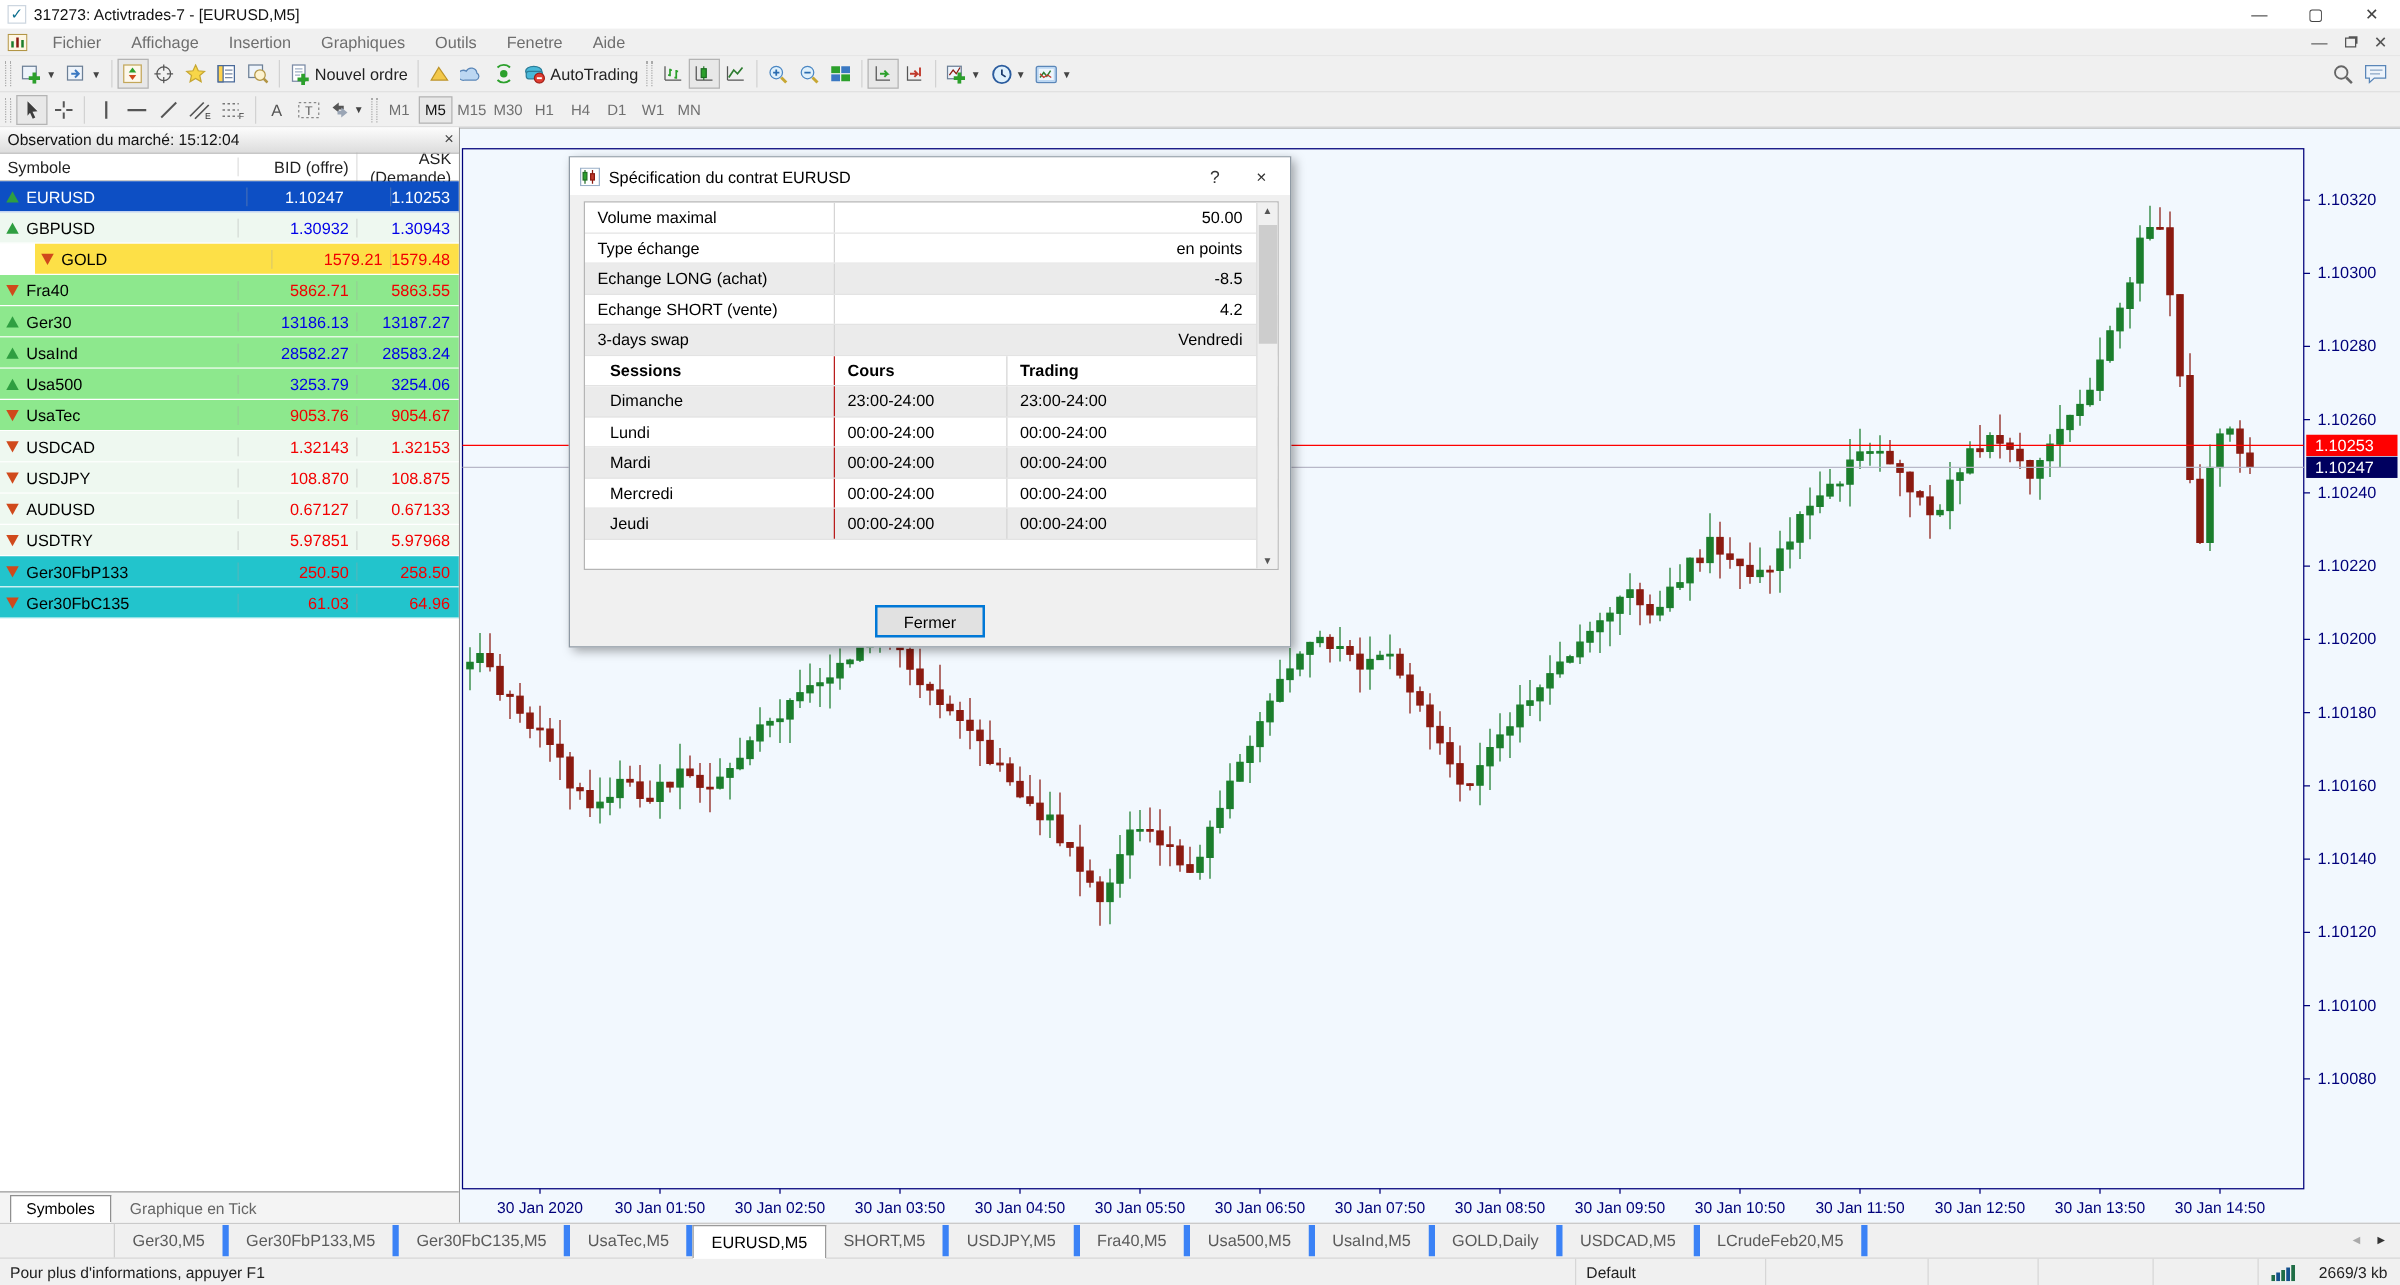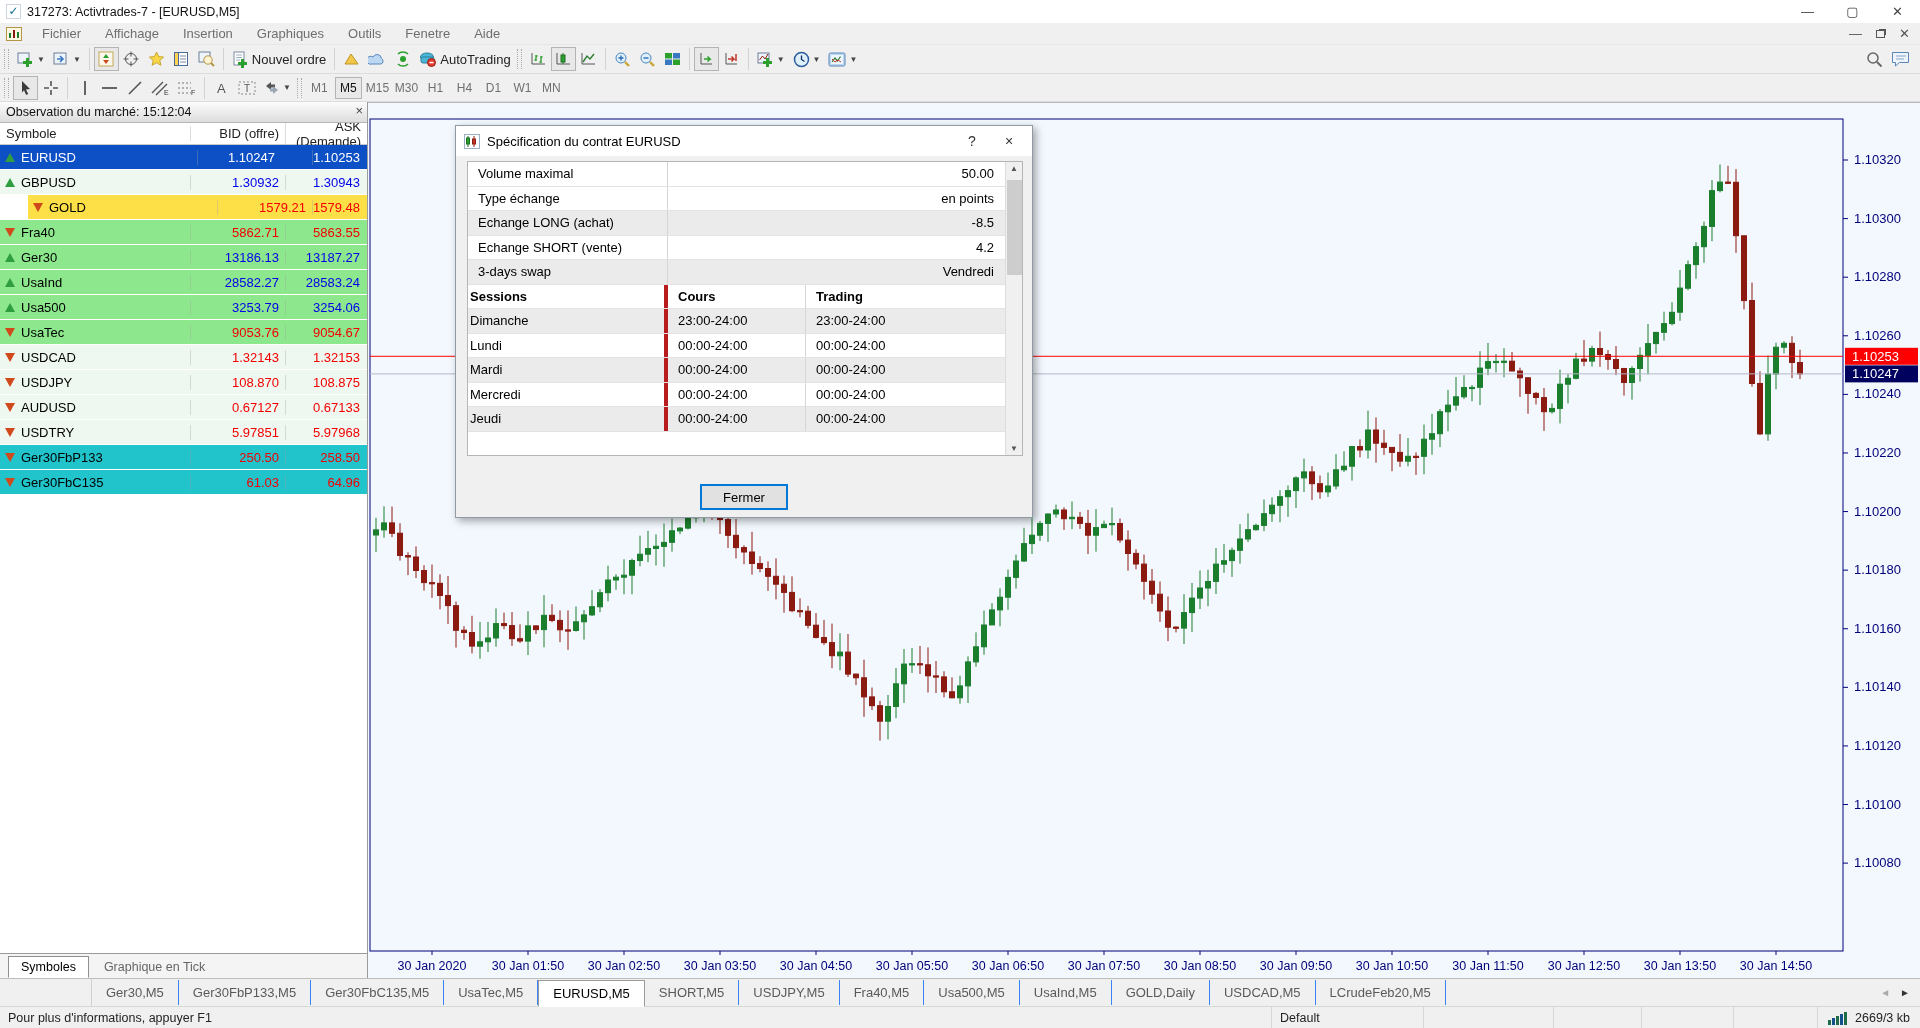--- a/index.html
+++ b/index.html
@@ -44,39 +44,39 @@
   .arr.down{border-left:5px solid transparent;border-right:5px solid transparent;border-top:9px solid #d0491b}
   .mw-fill{flex:1;background:#fff}
   .mw-tabs{height:25px;display:flex;align-items:flex-end;border-top:1px solid #9b9b9b;background:#f4f4f4;padding-left:8px;gap:2px}
   .mw-tab{padding:3px 12px;font-size:12.5px;color:#666;border:1px solid transparent}
   .mw-tab.active{background:#fff;border:1px solid #8f8f8f;border-bottom:1px solid #fff;color:#000}
   .chart{position:relative;flex:1;background:#f2f8fe;border-top:1px solid #b9b9b9}
   .chart svg{position:absolute;left:0;top:0}
   
   .ctabs{height:28px;background:#f0f0f0;border-top:1px solid #bdbdbd;display:flex;align-items:center}
   .ctab-spacer{width:92px;height:100%;border-right:1px solid #d0d0d0}
-  .ctab{padding:5px 14px;font-size:13px;color:#5a5a5a;border-right:1px solid #3b82f6;white-space:nowrap}
+  .ctab{padding:5px 14px;font-size:13px;color:#5a5a5a;border-right:5px solid #3b82f6;white-space:nowrap}
   .ctab.active{background:#fff;color:#000;border:1px solid #9a9a9a;border-bottom:1px solid #fff;margin-top:1px}
   .ctab-arrows{margin-left:auto;display:flex;gap:10px;padding-right:10px;font-size:10px}
   
   .statusbar{height:22px;background:#f0f0f0;border-top:1px solid #d6d6d6;display:flex;align-items:center;font-size:12.5px;color:#222}
   .sb-cell{height:100%;display:flex;align-items:center;padding:0 8px;border-right:1px solid #d6d6d6}
   .sb-help{flex:1;border-right:1px solid #d6d6d6}
-  .sb-traffic{margin-left:auto;display:flex;align-items:flex-end;gap:5px;padding:0 10px}
+  .sb-traffic{margin-left:auto;display:flex;align-items:flex-end;gap:16px;padding:0 10px}
   
   .dialog{position:absolute;left:455px;top:125px;width:578px;height:393px;background:#f0f0f0;border:1px solid #8f9aa5;box-shadow:3px 3px 8px rgba(0,0,0,.35);z-index:50}
   .dlg-title{height:30px;background:#fff;display:flex;align-items:center;padding:0 8px;gap:7px}
   .dlg-title .t{flex:1;font-size:13px;color:#000}
   .dlg-help,.dlg-close{width:30px;text-align:center;color:#333;font-size:14px}
   .dlg-table{position:absolute;left:11px;top:35px;width:556px;height:295px;border:1px solid #b5b5b5;background:#fff;overflow:hidden}
   .spec-row{height:24.5px;display:flex;align-items:center;border-bottom:1px solid #e3e3e3;font-size:13px}
   .spec-row.alt{background:#ebebeb}
   .spec-lbl{width:200px;padding-left:10px;border-right:1px solid #d5d5d5;height:100%;display:flex;align-items:center}
   .spec-val{flex:1;text-align:right;padding-right:28px}
-  .sess-lbl{width:200px;padding-left:2px;border-right:4px solid #b91c1c;height:100%;display:flex;align-items:center}
+  .sess-lbl{width:200px;padding-left:20px;border-right:1px solid #b91c1c;height:100%;display:flex;align-items:center}
   .sess-c1{width:138px;padding-left:10px;border-right:1px solid #d5d5d5;height:100%;display:flex;align-items:center}
   .sess-c2{flex:1;padding-left:10px}
   .spec-row.hdr{font-weight:bold;background:#fff}
   .dlg-scroll{position:absolute;right:0;top:0;width:17px;height:100%;background:#f0f0f0;border-left:1px solid #dcdcdc;display:flex;flex-direction:column;align-items:center;justify-content:space-between;padding:2px 0;font-size:8px;color:#555}
   .dlg-thumb{position:absolute;top:18px;left:1px;width:15px;height:95px;background:#cdcdcd}
   .dlg-btn{position:absolute;left:244px;top:233px;width:88px;height:26px;background:#e1e1e1;border:2px solid #0078d7;font-size:13px;color:#000;display:flex;align-items:center;justify-content:center;top:358px}
   .blue{color:#0000e8}.red{color:#f20000}.white{color:#fff}
   text{font-family:"Liberation Sans","DejaVu Sans",sans-serif}
 </style>
 </head>

